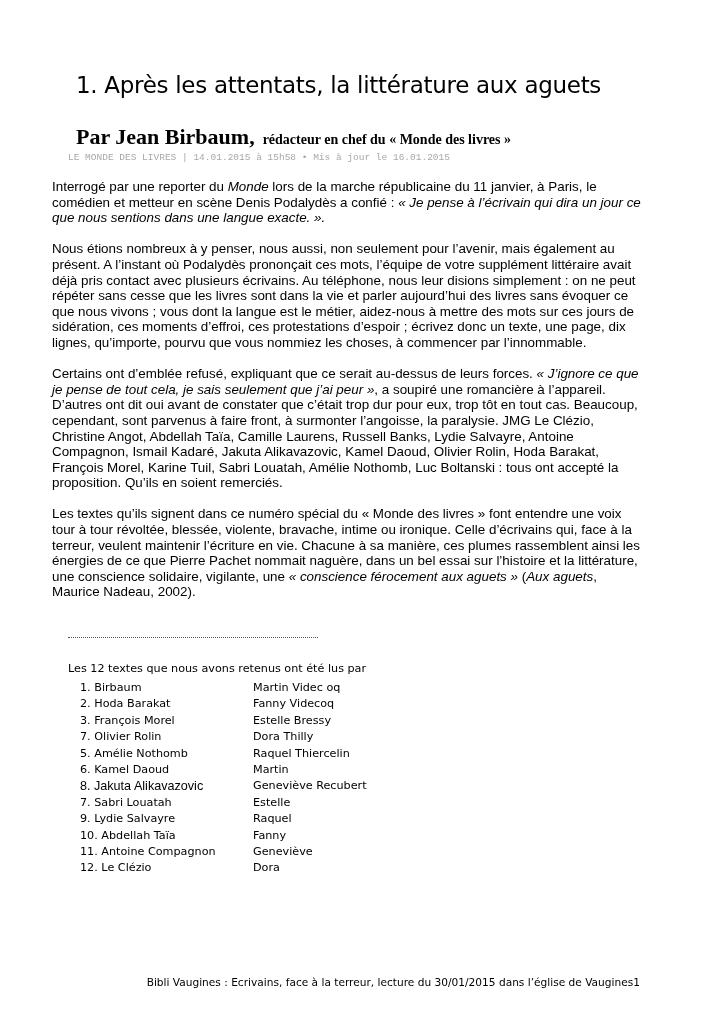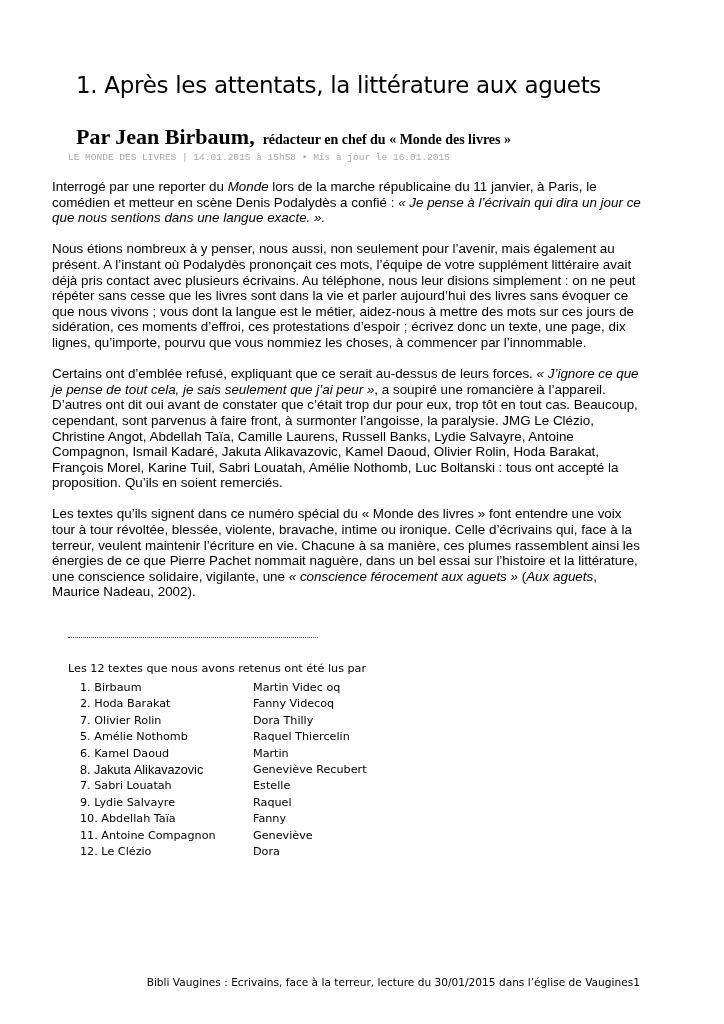--- a/index.html
+++ b/index.html
@@ -156,20 +156,24 @@
   <div class="readers">
     <div class="reader-row">
       <span class="text-name">1. Birbaum</span>
       <span class="reader-name">Martin Videc oq</span>
     </div>
     <div class="reader-row">
       <span class="text-name">2. Hoda Barakat</span>
       <span class="reader-name">Fanny Videcoq</span>
     </div>
     <div class="reader-row">
+      <span class="text-name">3. François Morel</span>
+      <span class="reader-name">Estelle Bressy</span>
+    </div>
+    <div class="reader-row">
       <span class="text-name">7. Olivier Rolin</span>
       <span class="reader-name">Dora Thilly</span>
     </div>
     <div class="reader-row">
       <span class="text-name">5. Amélie Nothomb</span>
       <span class="reader-name">Raquel Thiercelin</span>
     </div>
     <div class="reader-row">
       <span class="text-name">6. Kamel Daoud</span>
       <span class="reader-name">Martin</span>

